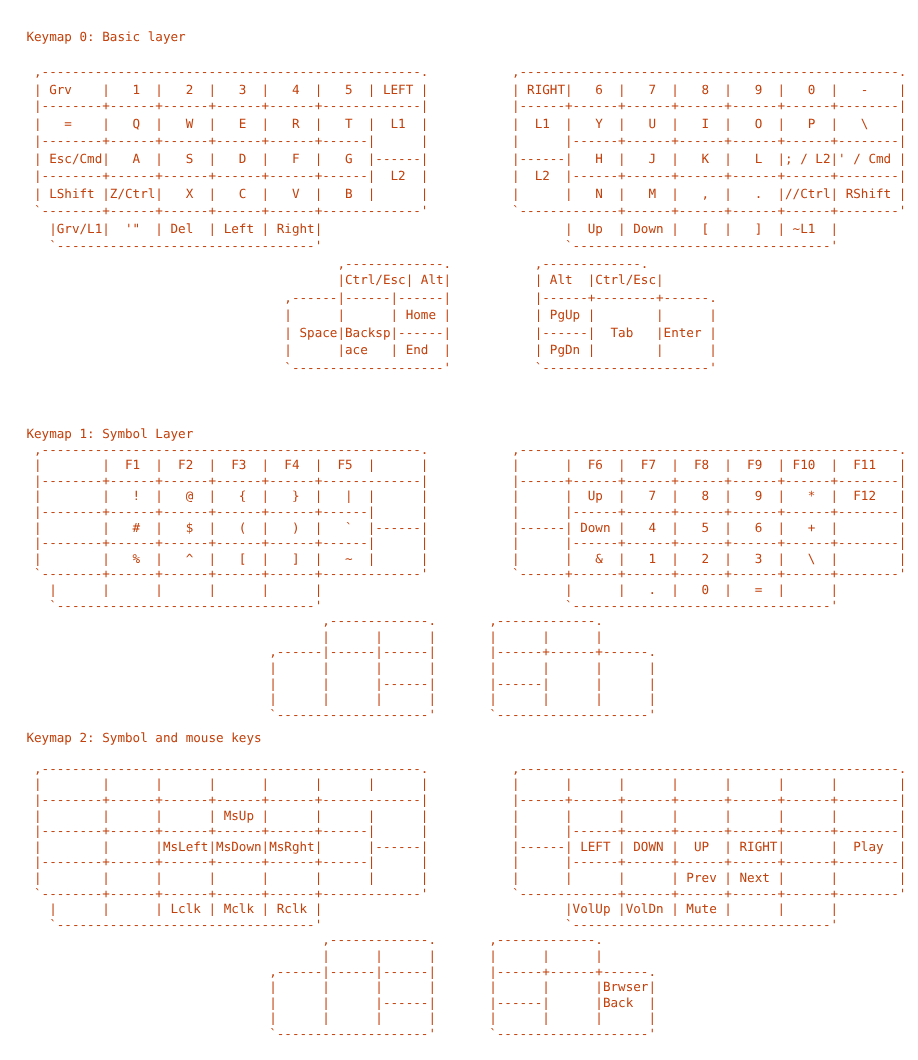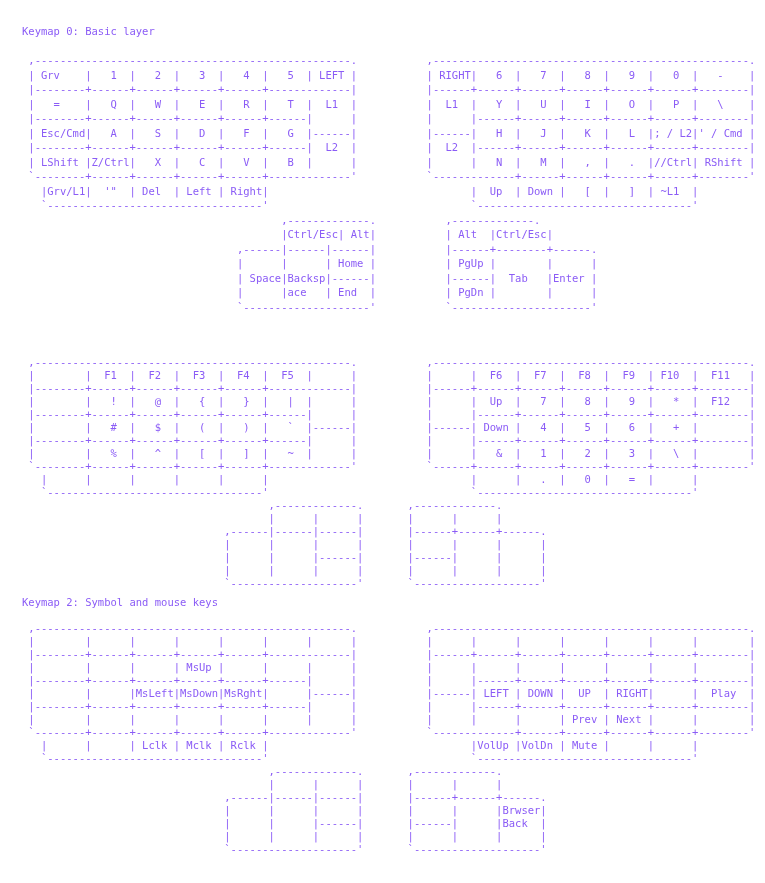--- a/index.html
+++ b/index.html
@@ -5,21 +5,21 @@
   * { margin: 0; padding: 0; box-sizing: border-box; }
   html, body {
     background: #ffffff;
     width: 765px;
     height: 883px;
     overflow: hidden;
     font-family: "DejaVu Sans Mono", "Liberation Mono", monospace;
   }
   .doc {
     padding: 24px 0 0 22px;
-    color: #8b5cf6;
+    color: #c2410c;
   }
   pre {
     font-family: "DejaVu Sans Mono", "Liberation Mono", monospace;
     font-size: 10.5px;
     margin: 0;
     white-space: pre;
   }
   .sec0 .title { line-height: 14.5px; }
   .sec0 .art   { line-height: 14.5px; margin-top: 14.5px; }
   .sec1 { margin-top: 42px; }
@@ -50,20 +50,21 @@
                                          ,-------------.           ,-------------.
                                          |Ctrl/Esc| Alt|           | Alt  |Ctrl/Esc|
                                   ,------|------|------|           |------+--------+------.
                                   |      |      | Home |           | PgUp |        |      |
                                   | Space|Backsp|------|           |------|  Tab   |Enter |
                                   |      |ace   | End  |           | PgDn |        |      |
                                   `--------------------'           `----------------------'</pre>
   </section>
 
   <section class="sec sec1">
+    <pre class="title">Keymap 1: Symbol Layer</pre>
     <pre class="art"> ,--------------------------------------------------.           ,--------------------------------------------------.
  |        |  F1  |  F2  |  F3  |  F4  |  F5  |      |           |      |  F6  |  F7  |  F8  |  F9  | F10  |  F11   |
  |--------+------+------+------+------+-------------|           |------+------+------+------+------+------+--------|
  |        |   !  |   @  |   {  |   }  |   |  |      |           |      |  Up  |   7  |   8  |   9  |   *  |  F12   |
  |--------+------+------+------+------+------|      |           |      |------+------+------+------+------+--------|
  |        |   #  |   $  |   (  |   )  |   `  |------|           |------| Down |   4  |   5  |   6  |   +  |        |
  |--------+------+------+------+------+------|      |           |      |------+------+------+------+------+--------|
  |        |   %  |   ^  |   [  |   ]  |   ~  |      |           |      |   &amp;  |   1  |   2  |   3  |   \  |        |
  `--------+------+------+------+------+-------------'           `------+------+------+------+------+------+--------'
    |      |      |      |      |      |                                |      |   .  |   0  |   =  |      |

